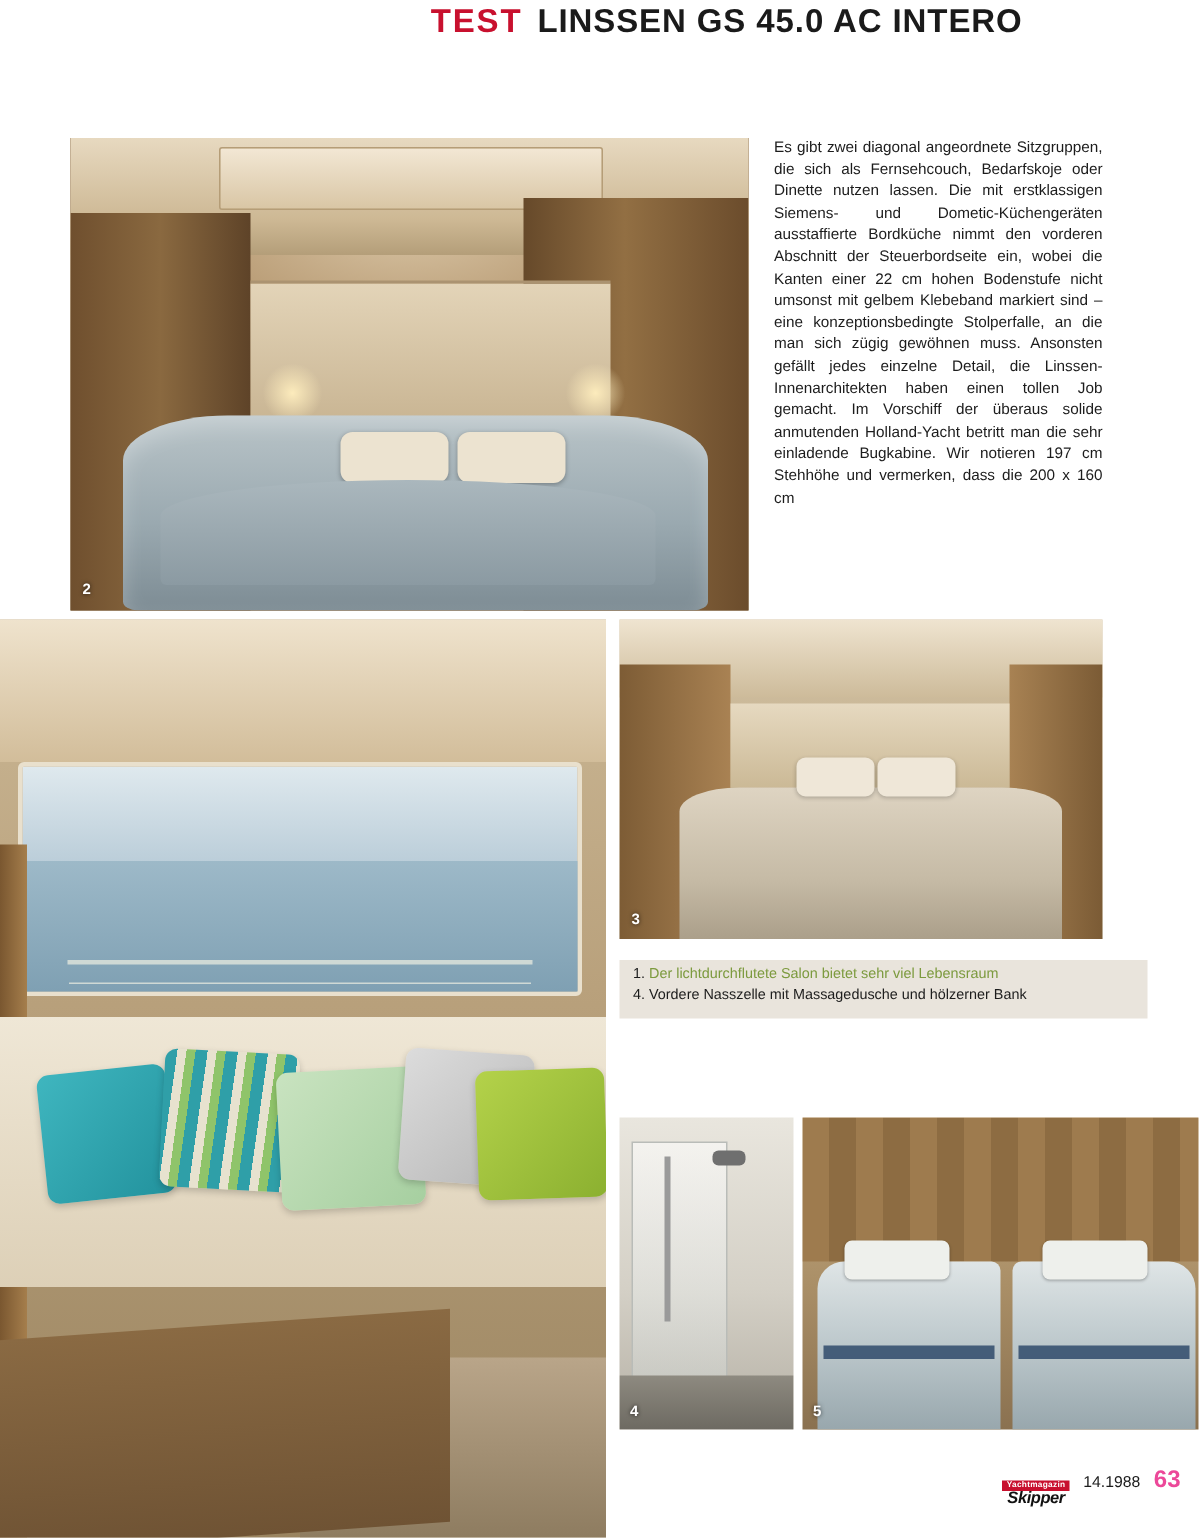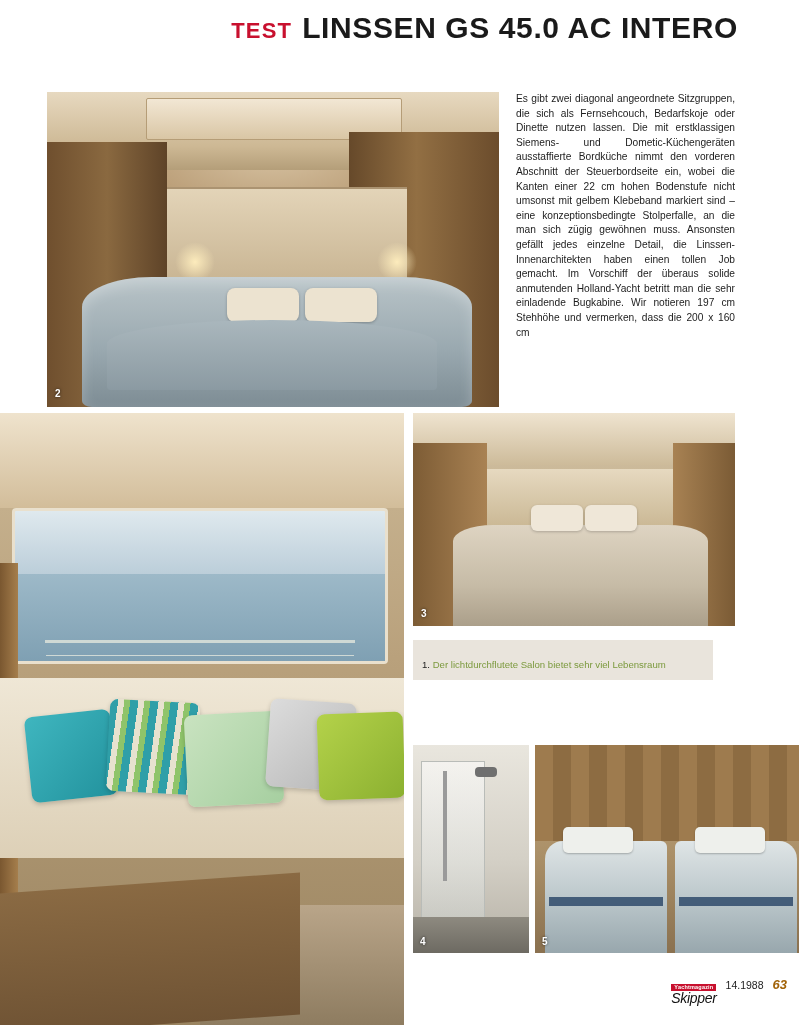--- a/index.html
+++ b/index.html
@@ -18,38 +18,38 @@
   
   .page-header {
     position: absolute;
     top: 0;
     left: 0;
     width: 799px;
     height: 30px;
     display: flex;
     align-items: flex-start;
     justify-content: center;
-    padding-top: 11px;
+    padding-top: 1px;
     box-sizing: border-box;
   }
   .header-inner {
     display: flex;
     align-items: baseline;
     gap: 10px;
     margin-left: 170px;
   }
   .header-test {
     color: #c8102e;
     font-size: 22px;
     font-weight: bold;
     letter-spacing: 1.2px;
   }
   .header-title {
     color: #1a1a1a;
-    font-size: 30px;
+    font-size: 22px;
     font-weight: bold;
     letter-spacing: 0.6px;
   }
 
   
   .photo {
     position: absolute;
     overflow: hidden;
   }
   .photo .num-badge {
@@ -276,23 +276,23 @@
     text-align: justify;
     text-justify: inter-word;
     hyphens: manual;
   }
 
   
   .caption-box {
     position: absolute;
     left: 413px;
     top: 640px;
-    width: 300px;
+    width: 352px;
     background: #e9e4dc;
-    padding: 18px 9px 8px 9px;
+    padding: 3px 9px 8px 9px;
     box-sizing: border-box;
   }
   .caption-line {
     font-size: 9.6px;
     line-height: 14.2px;
     color: #1c1c1c;
   }
   .caption-line.first { color: #7c9a3e; }
   .caption-line .cap-num { color: #1c1c1c; }
 
@@ -314,34 +314,33 @@
   .logo-top {
     background: #c8102e;
     color: #ffffff;
     font-size: 5.5px;
     font-weight: bold;
     padding: 1px 3px;
     letter-spacing: .2px;
   }
   .logo-main {
     color: #111111;
-    font-size: 14px;
-    font-weight: normal;
+    font-size: 11px;
+    font-weight: bold;
     font-style: italic;
     letter-spacing: -.3px;
   }
   .issue {
     font-size: 10.5px;
     color: #1c1c1c;
   }
   .pageno {
-    font-size: 13px;
-    font-weight: bold;
-    color: #a16207;
-    font-style: italic;
+    font-size: 16px;
+    font-weight: bold;
+    color: #ec4899;
   }
 </style>
 </head>
 <body>
 
 <div class="page-header">
   <div class="header-inner">
     <span class="header-test">TEST</span>
     <span class="header-title">LINSSEN GS 45.0 AC INTERO</span>
   </div>
@@ -389,20 +388,23 @@
   <div class="bed3"></div>
   <div class="p3" style="left:118px; top:92px; width:52px; height:26px;"></div>
   <div class="p3" style="left:172px; top:92px; width:52px; height:26px;"></div>
   <span class="num-badge" style="left:8px; bottom:7px;">3</span>
 </div>
 
 <div class="caption-box">
   <div class="caption-line first">
     <span class="cap-num">1.</span><span> Der lichtdurchflutete Salon bietet sehr viel Lebensraum</span>
   </div>
+  <div class="caption-line">
+    <span class="cap-num">4.</span><span> Vordere Nasszelle mit Massagedusche und hölzerner Bank</span>
+  </div>
 </div>
 
 <div class="photo" id="photo-4">
   <div class="glass"></div>
   <div class="rail4"></div>
   <div class="shower-head"></div>
   <div class="floor4"></div>
   <span class="num-badge" style="left:7px; bottom:6px;">4</span>
 </div>
 

